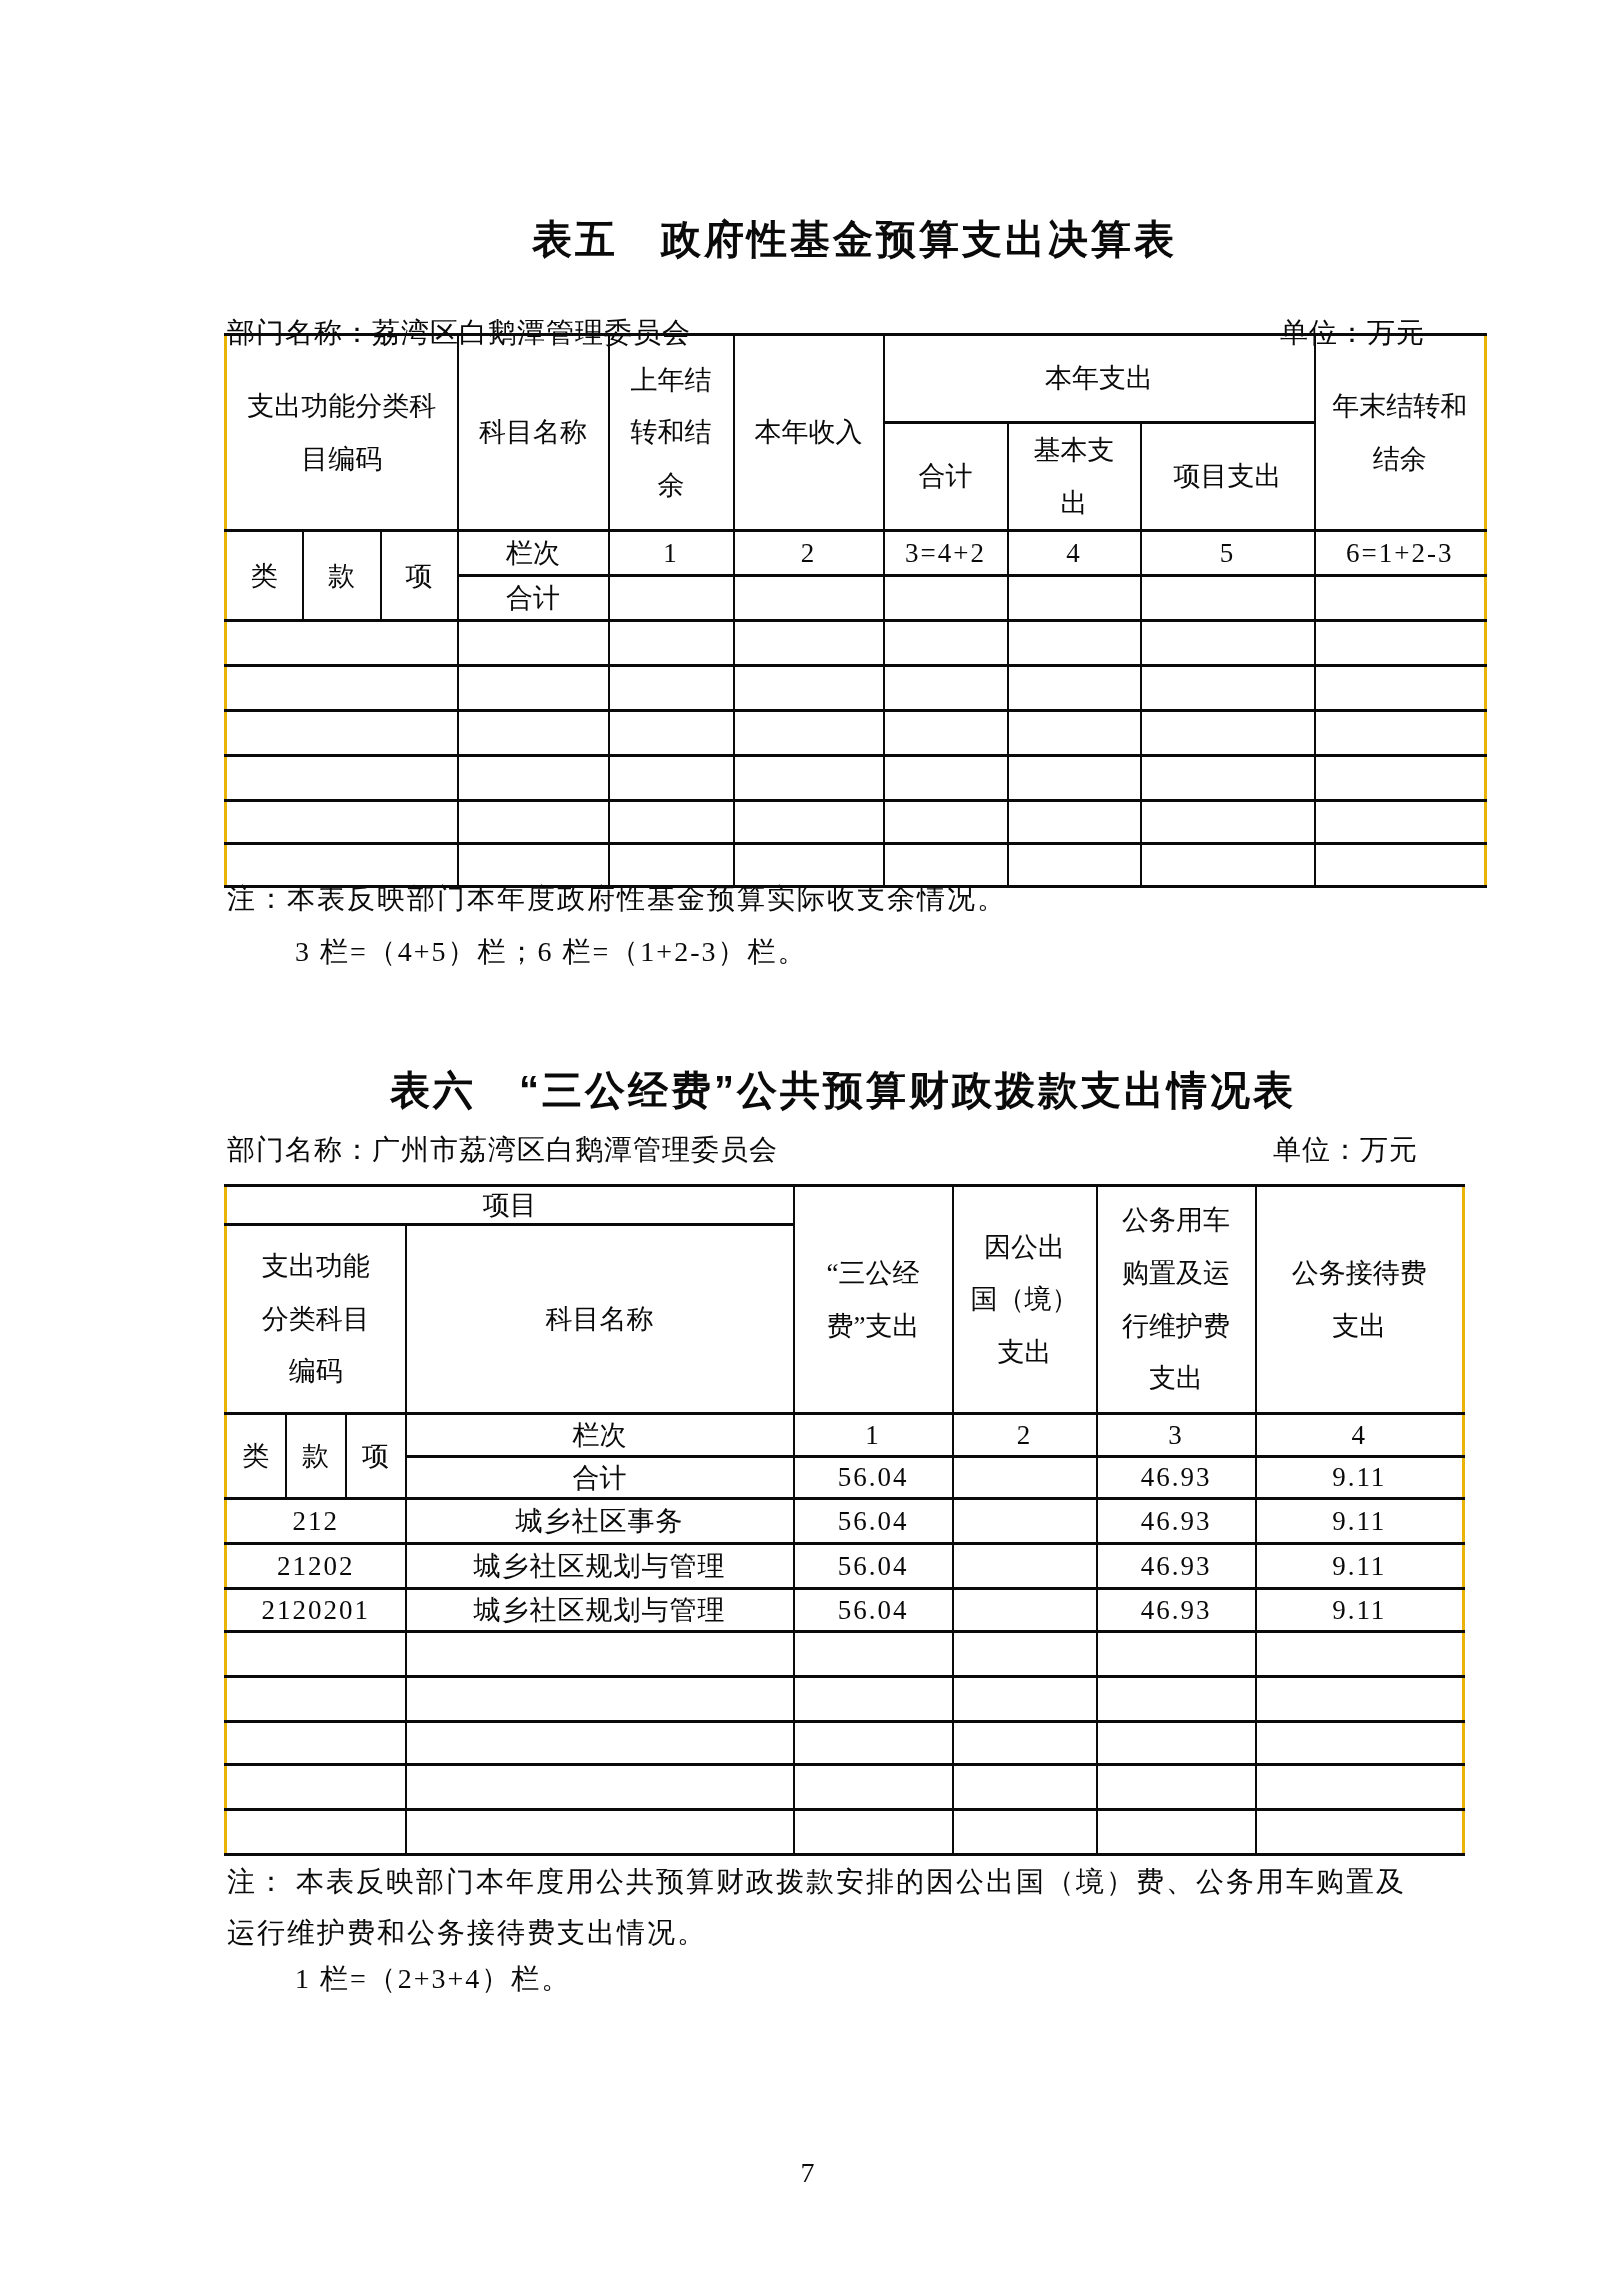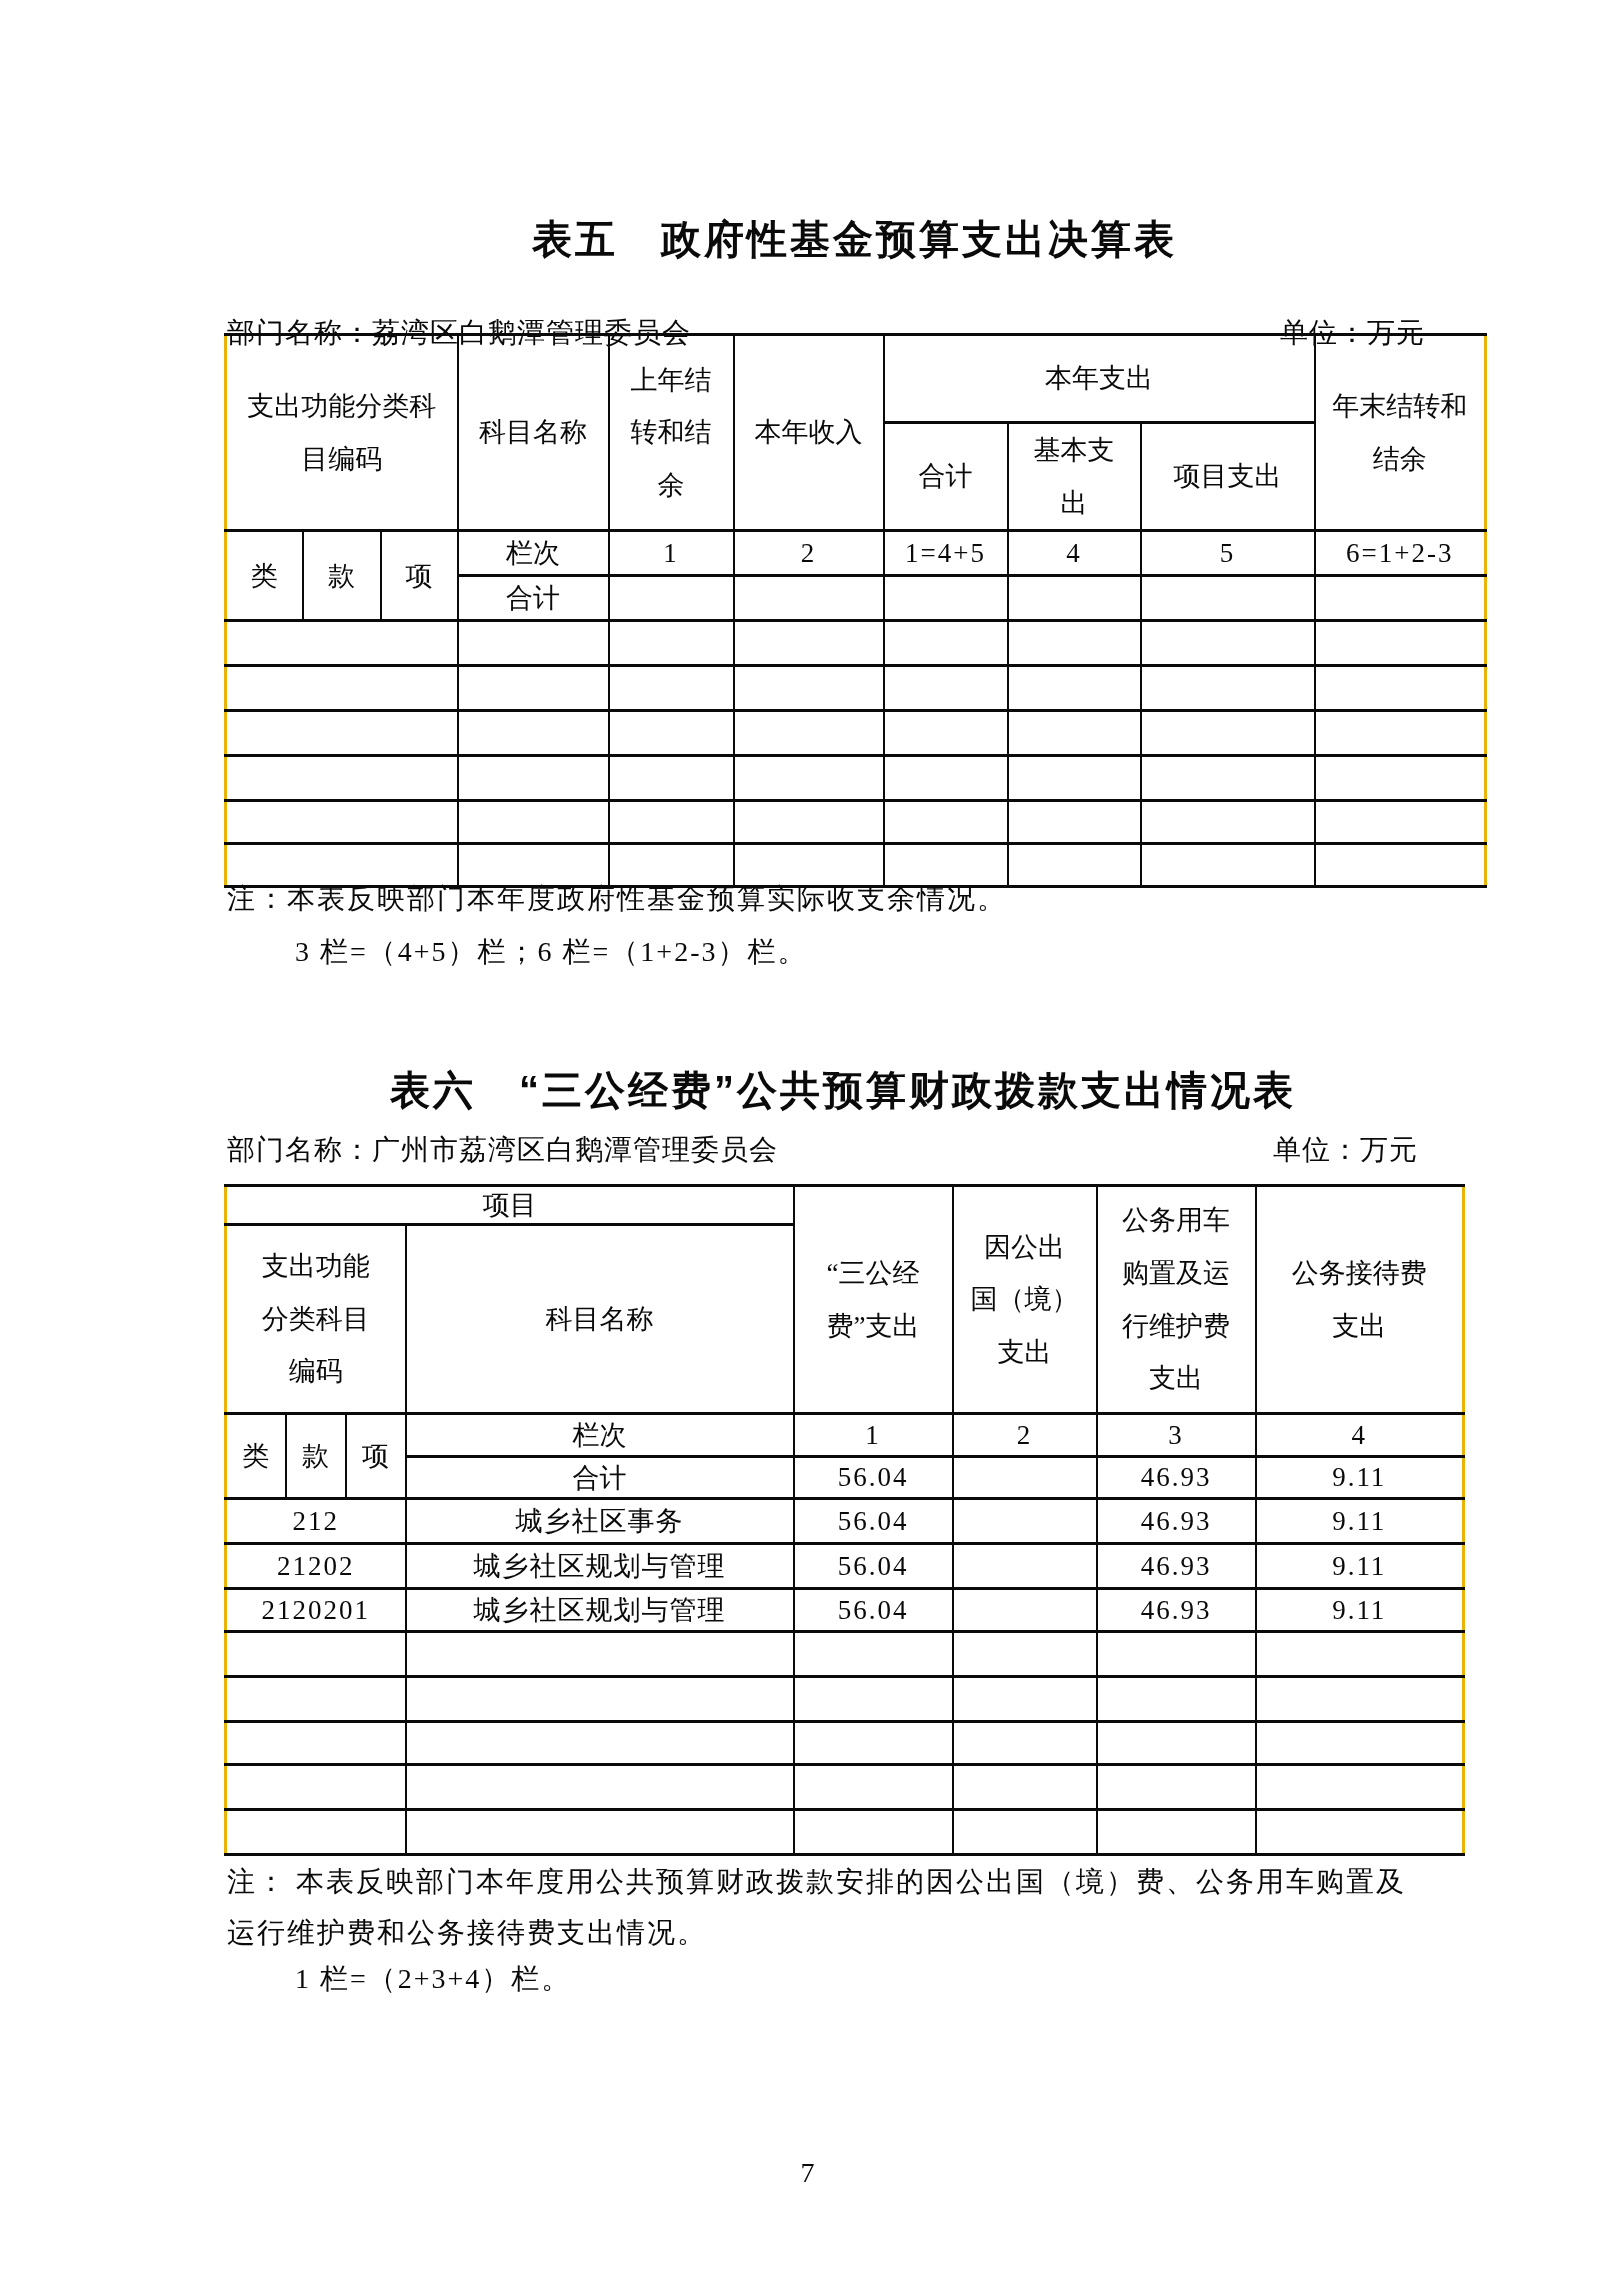--- a/index.html
+++ b/index.html
@@ -105,21 +105,21 @@
 出</td>
       <td class="hdr">项目支出</td>
     </tr>
     <tr style="height:45px">
       <td rowspan="2">类</td>
       <td rowspan="2">款</td>
       <td rowspan="2">项</td>
       <td>栏次</td>
       <td class="num">1</td>
       <td class="num">2</td>
-      <td class="num">1=4+5</td>
+      <td class="num">3=4+2</td>
       <td class="num">4</td>
       <td class="num">5</td>
       <td class="num">6=1+2-3</td>
     </tr>
     <tr style="height:45px">
       <td>合计</td>
       <td></td>
       <td></td>
       <td></td>
       <td></td>

